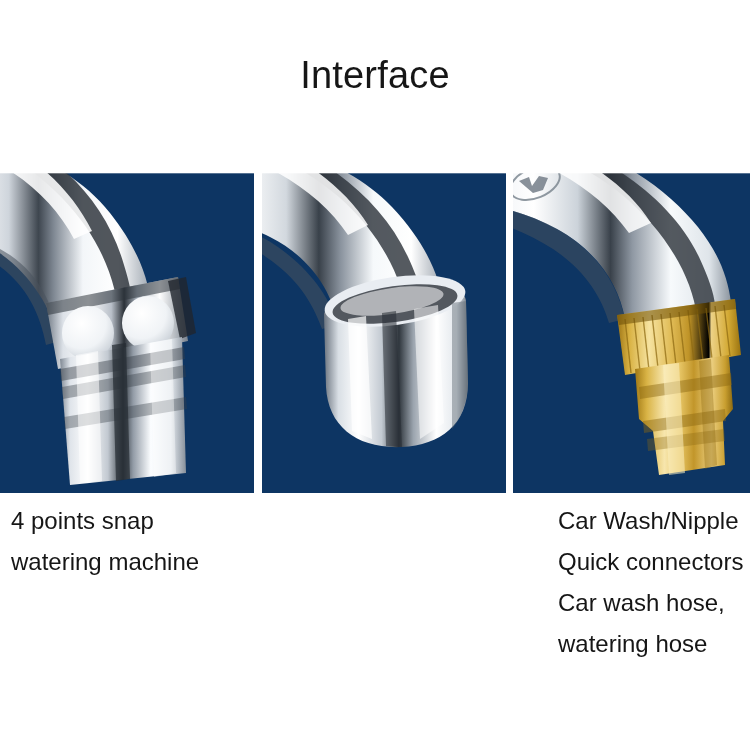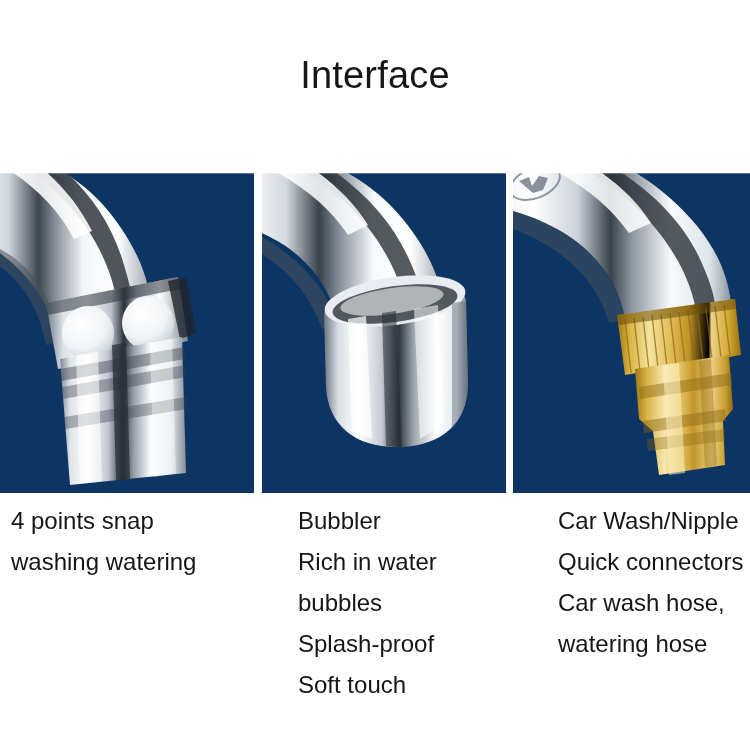--- a/index.html
+++ b/index.html
@@ -352,30 +352,23 @@
         </svg>
       </div>
     </div>
 
   </div>
 
   <div class="captions">
 
     <div class="caption c1">
       <span class="line">4 points snap</span>
-      <span class="line">washing watering</span>
-    </div>
-
-    <div class="caption c2">
-      <span class="line">Bubbler</span>
-      <span class="line">Rich in water</span>
-      <span class="line">bubbles</span>
-      <span class="line">Splash-proof</span>
-      <span class="line">Soft touch</span>
-    </div>
+      <span class="line">watering machine</span>
+    </div>
+
 
     <div class="caption c3">
       <span class="line">Car Wash/Nipple</span>
       <span class="line">Quick connectors</span>
       <span class="line">Car wash hose,</span>
       <span class="line">watering hose</span>
     </div>
 
   </div>
 

